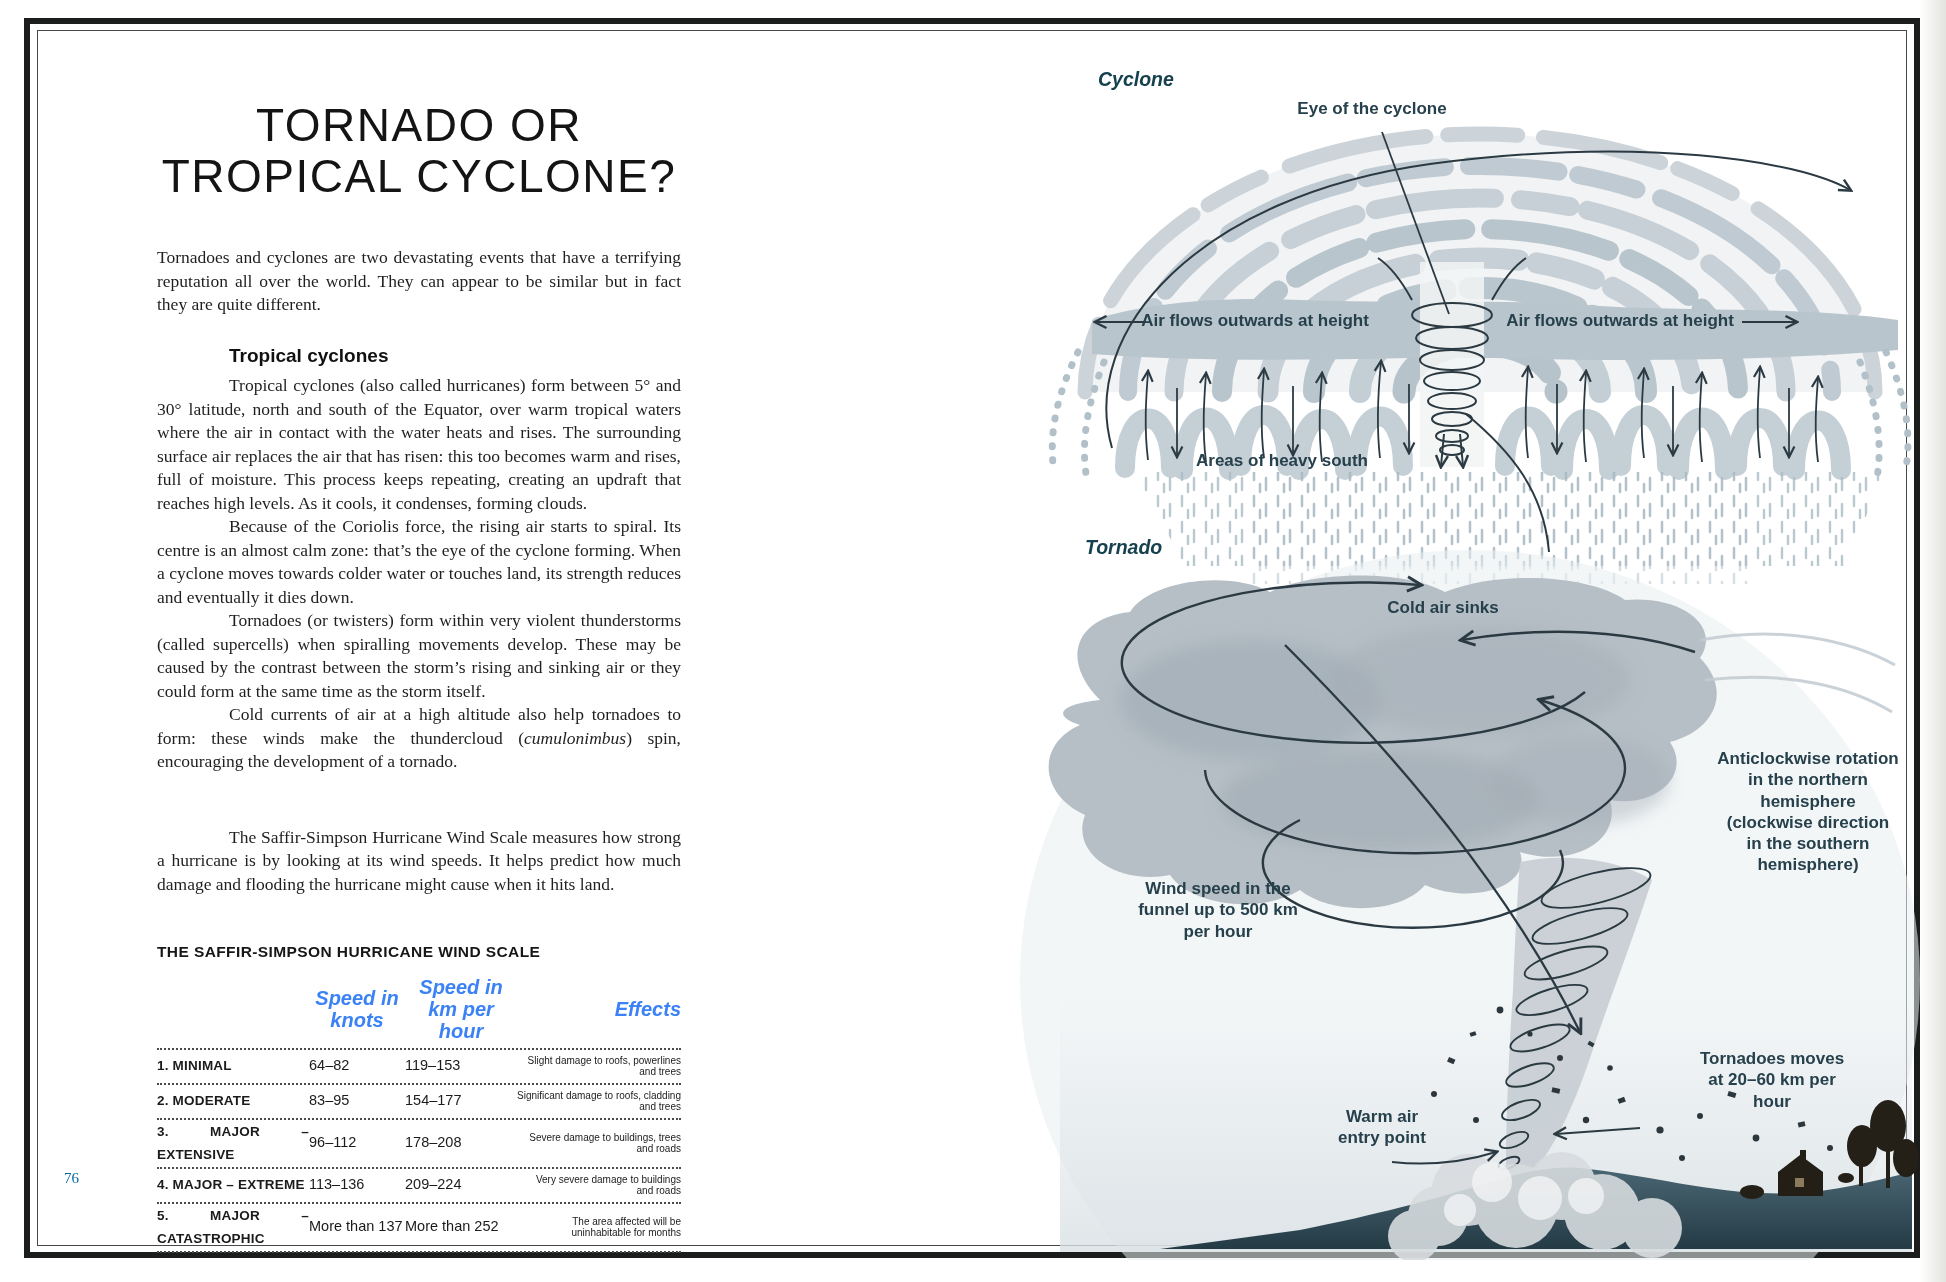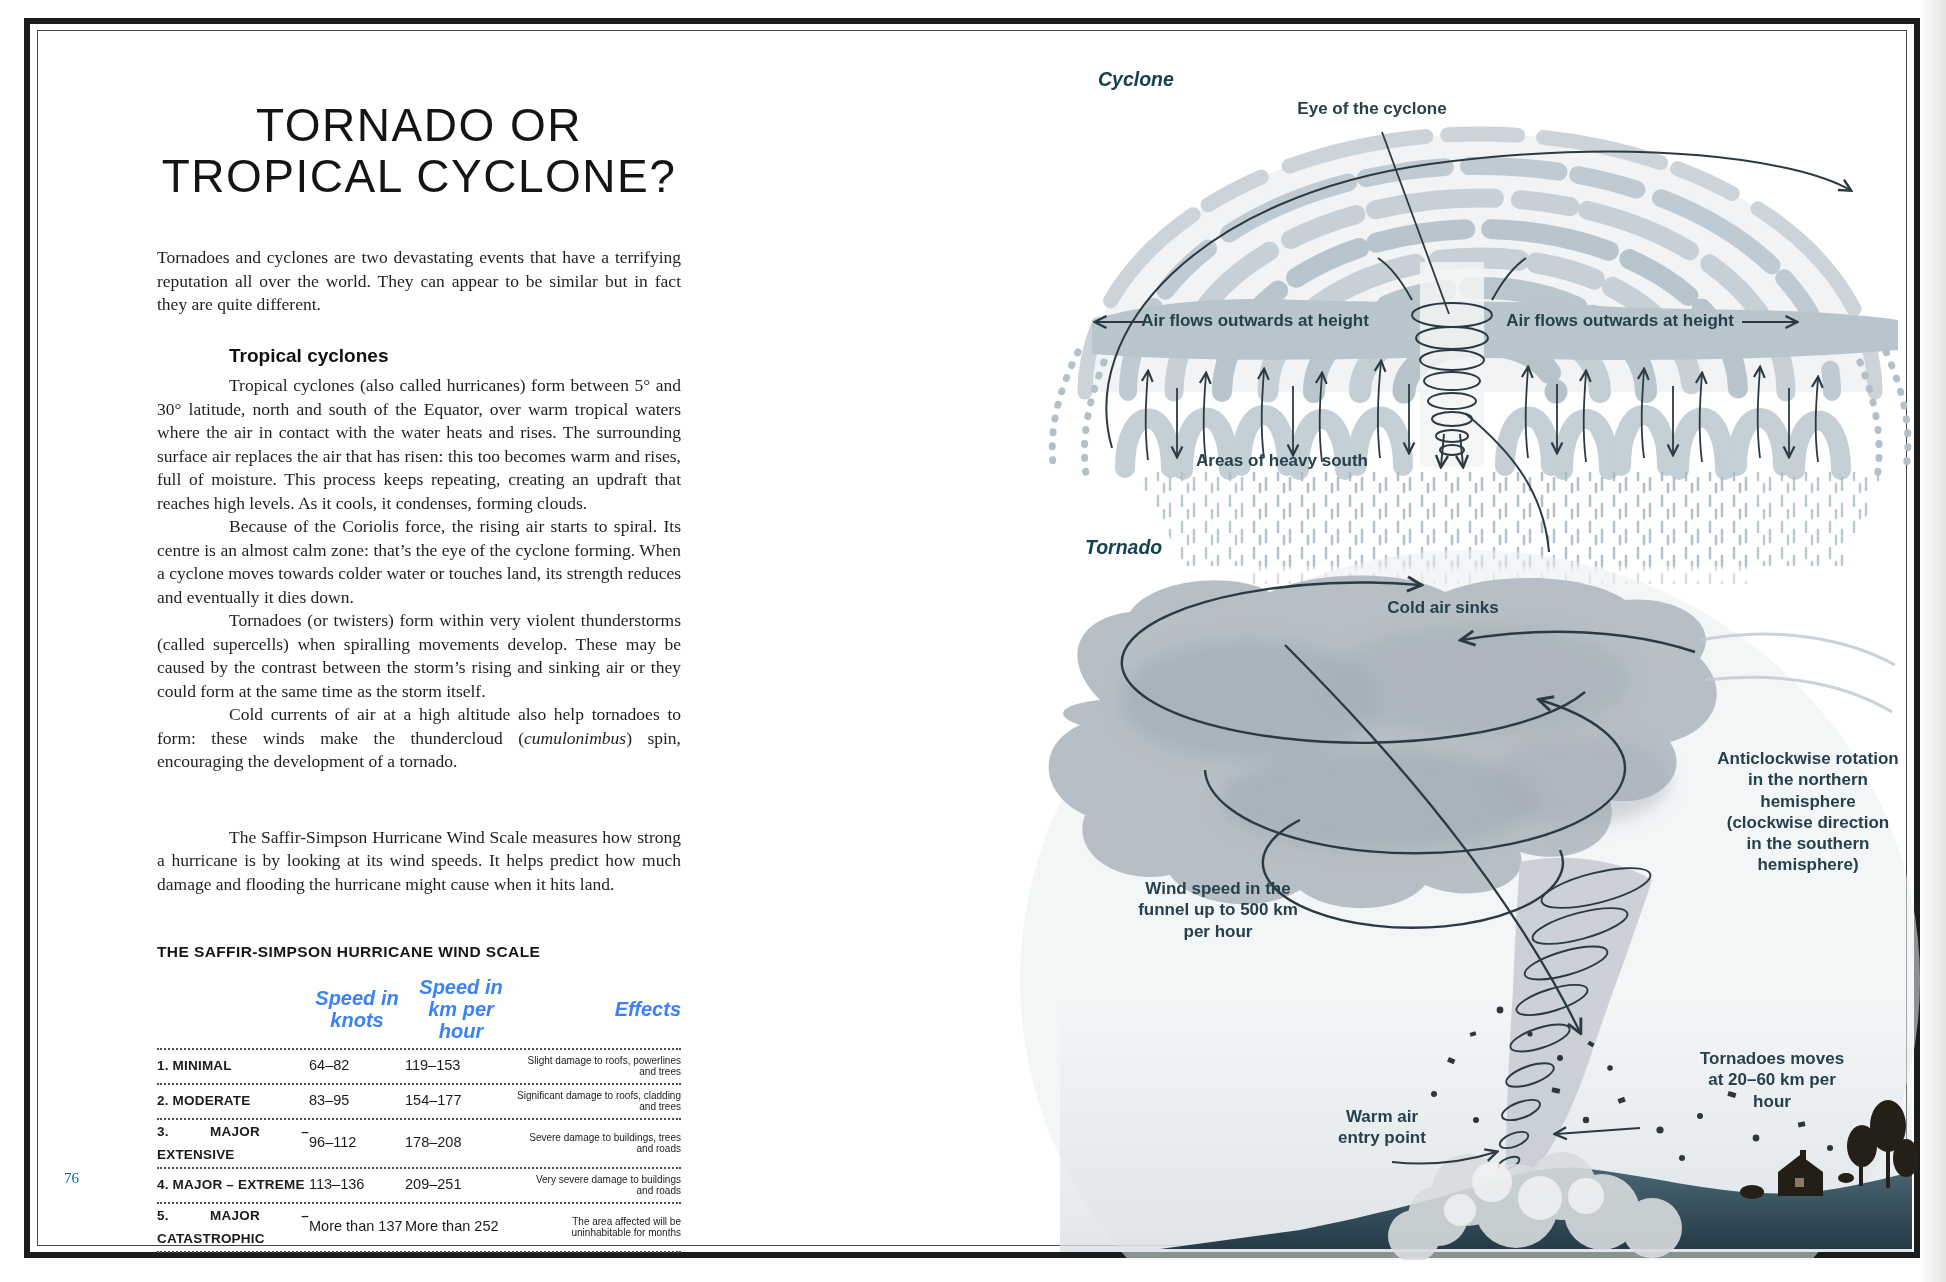--- a/index.html
+++ b/index.html
@@ -97,21 +97,21 @@
     </div>
     <div class="ss-row">
       <div class="ss-cat">3. MAJOR – EXTENSIVE</div>
       <div class="ss-num">96–112</div>
       <div class="ss-num">178–208</div>
       <div class="ss-fx">Severe damage to buildings, trees and roads</div>
     </div>
     <div class="ss-row">
       <div class="ss-cat">4. MAJOR – EXTREME</div>
       <div class="ss-num">113–136</div>
-      <div class="ss-num">209–251</div>
+      <div class="ss-num">209–224</div>
       <div class="ss-fx">Very severe damage to buildings and roads</div>
     </div>
     <div class="ss-row">
       <div class="ss-cat">5. MAJOR – CATASTROPHIC</div>
       <div class="ss-num">More than 137</div>
       <div class="ss-num">More than 252</div>
       <div class="ss-fx">The area affected will be uninhabitable for months</div>
     </div>
   </div>
 </div>

